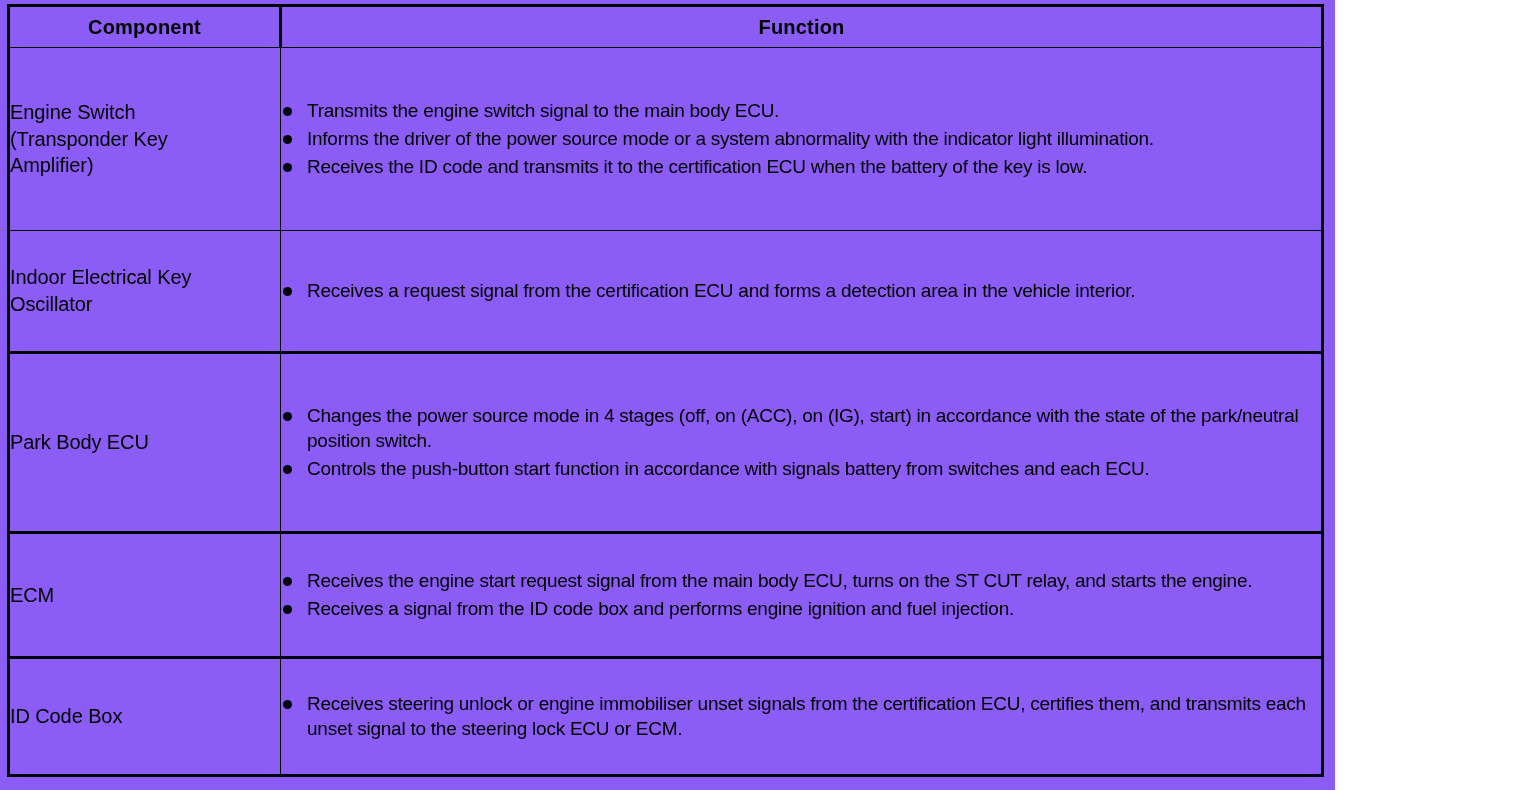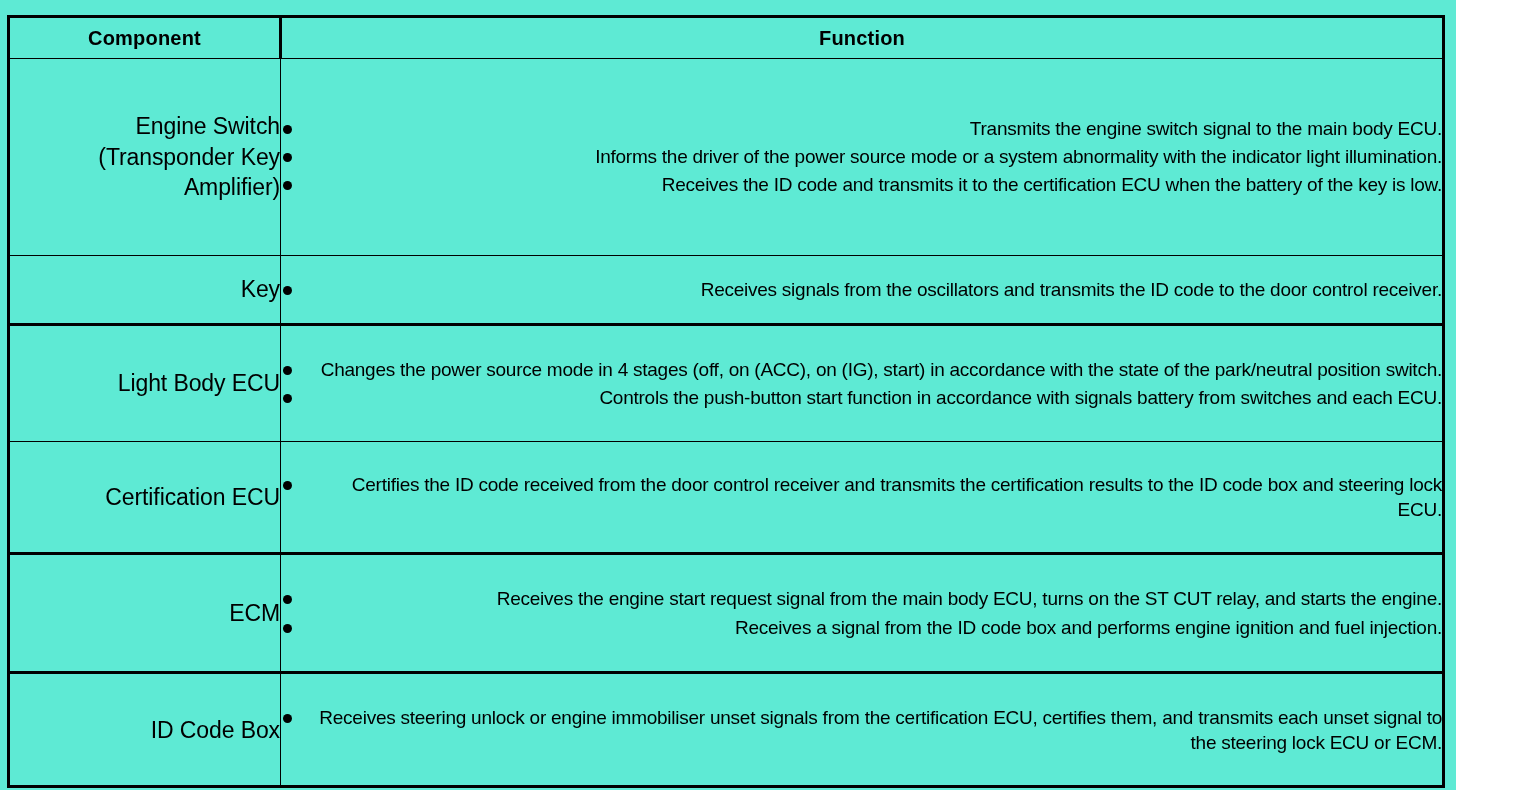--- a/index.html
+++ b/index.html
@@ -11,25 +11,25 @@
   body {
     width: 1520px;
     height: 790px;
     font-family: "Liberation Sans", sans-serif;
     color: #000000;
     overflow: hidden;
   }
 
   .page {
     position: relative;
-    width: 1456px;
+    width: 1335px;
     height: 790px;
     box-sizing: border-box;
-    padding: 15px 11px 11px 7px;
-    background: #5eead4;
+    padding: 4px 11px 11px 7px;
+    background: #8b5cf6;
   }
 
   table.spec-table {
     width: 100%;
     height: 773px;
     border-collapse: collapse;
     table-layout: fixed;
     border: 3px solid #000000;
   }
 
@@ -49,22 +49,22 @@
     font-weight: bold;
     text-align: center;
     height: 40px;
     line-height: 1.1;
     letter-spacing: 0.2px;
   }
   thead th.th-component { border-right: 3px solid #000000; }
 
   
   td.component-cell {
-    text-align: right;
-    font-size: 23px;
+    text-align: left;
+    font-size: 20px;
     line-height: 1.32;
     padding: 7px 6px;
     border-right: 3px solid #000000;
     border-top: 1px solid #000000;
     border-bottom: 1px solid #000000;
     letter-spacing: -0.1px;
   }
 
   td.function-cell {
     text-align: left;
@@ -76,21 +76,20 @@
     letter-spacing: -0.25px;
   }
 
   
   tr.sep-thick > td { border-top: 3px solid #000000; }
 
   ul.fn-list {
     list-style: none;
     margin: 0;
     padding: 0;
-    text-align: right;
   }
   ul.fn-list > li {
     position: relative;
     padding-left: 26px;
     margin: 0 0 3px 0;
   }
   ul.fn-list > li:last-child { margin-bottom: 0; }
   ul.fn-list > li .bullet-dot {
     position: absolute;
     left: 2px;
@@ -129,46 +128,37 @@
           <td class="function-cell">
             <ul class="fn-list">
               <li><span class="bullet-dot"></span><span class="fn-text">Transmits the engine switch signal to the main body ECU.</span></li>
               <li><span class="bullet-dot"></span><span class="fn-text">Informs the driver of the power source mode or a system abnormality with the indicator light illumination.</span></li>
               <li><span class="bullet-dot"></span><span class="fn-text">Receives the ID code and transmits it to the certification ECU when the battery of the key is low.</span></li>
             </ul>
           </td>
         </tr>
         <tr>
           <td class="component-cell">
-            <span class="comp-line">Key</span>
+            <span class="comp-line">Indoor Electrical Key</span>
+            <span class="comp-line">Oscillator</span>
           </td>
           <td class="function-cell">
             <ul class="fn-list">
-              <li><span class="bullet-dot"></span><span class="fn-text">Receives signals from the oscillators and transmits the ID code to the door control receiver.</span></li>
+              <li><span class="bullet-dot"></span><span class="fn-text">Receives a request signal from the certification ECU and forms a detection area in the vehicle interior.</span></li>
             </ul>
           </td>
         </tr>
         <tr class="sep-thick">
           <td class="component-cell">
-            <span class="comp-line">Light Body ECU</span>
+            <span class="comp-line">Park Body ECU</span>
           </td>
           <td class="function-cell">
             <ul class="fn-list">
               <li><span class="bullet-dot"></span><span class="fn-text">Changes the power source mode in 4 stages (off, on (ACC), on (IG), start) in accordance with the state of the park/neutral position switch.</span></li>
               <li><span class="bullet-dot"></span><span class="fn-text">Controls the push-button start function in accordance with signals battery from switches and each ECU.</span></li>
-            </ul>
-          </td>
-        </tr>
-        <tr>
-          <td class="component-cell">
-            <span class="comp-line">Certification ECU</span>
-          </td>
-          <td class="function-cell">
-            <ul class="fn-list">
-              <li><span class="bullet-dot"></span><span class="fn-text">Certifies the ID code received from the door control receiver and transmits the certification results to the ID code box and steering lock ECU.</span></li>
             </ul>
           </td>
         </tr>
         <tr class="sep-thick">
           <td class="component-cell">
             <span class="comp-line">ECM</span>
           </td>
           <td class="function-cell">
             <ul class="fn-list">
               <li><span class="bullet-dot"></span><span class="fn-text">Receives the engine start request signal from the main body ECU, turns on the ST CUT relay, and starts the engine.</span></li>

